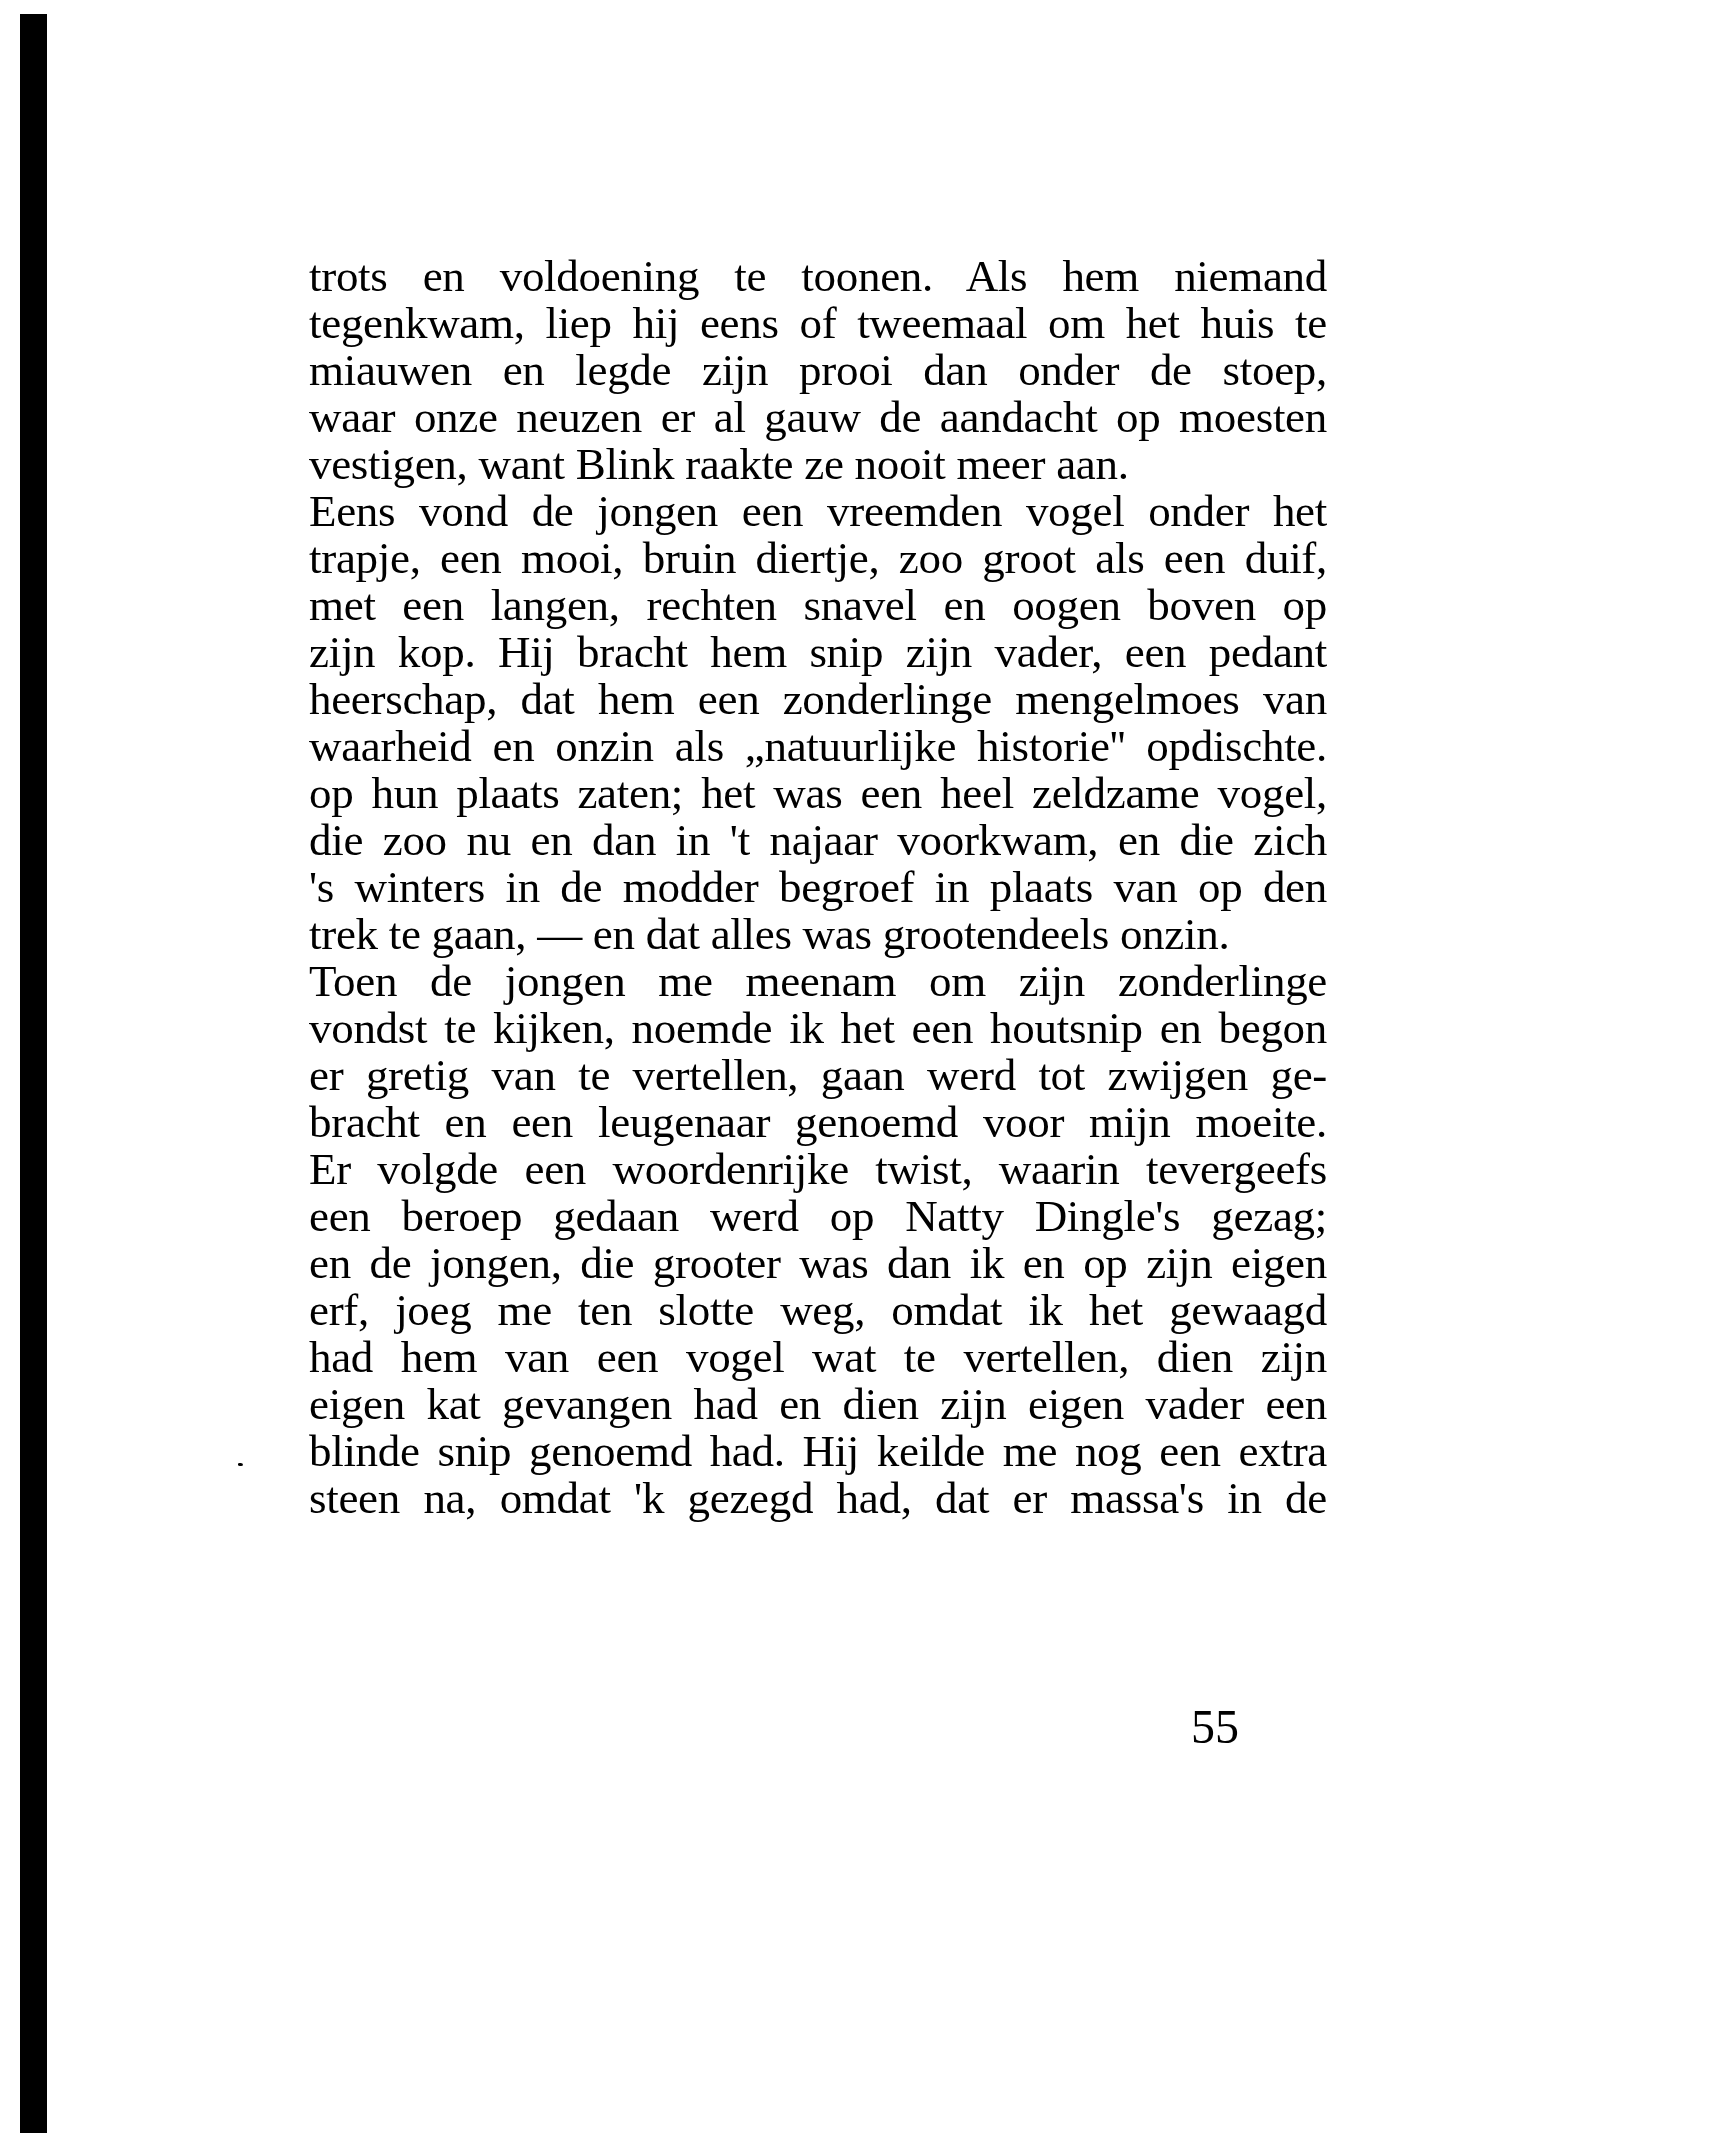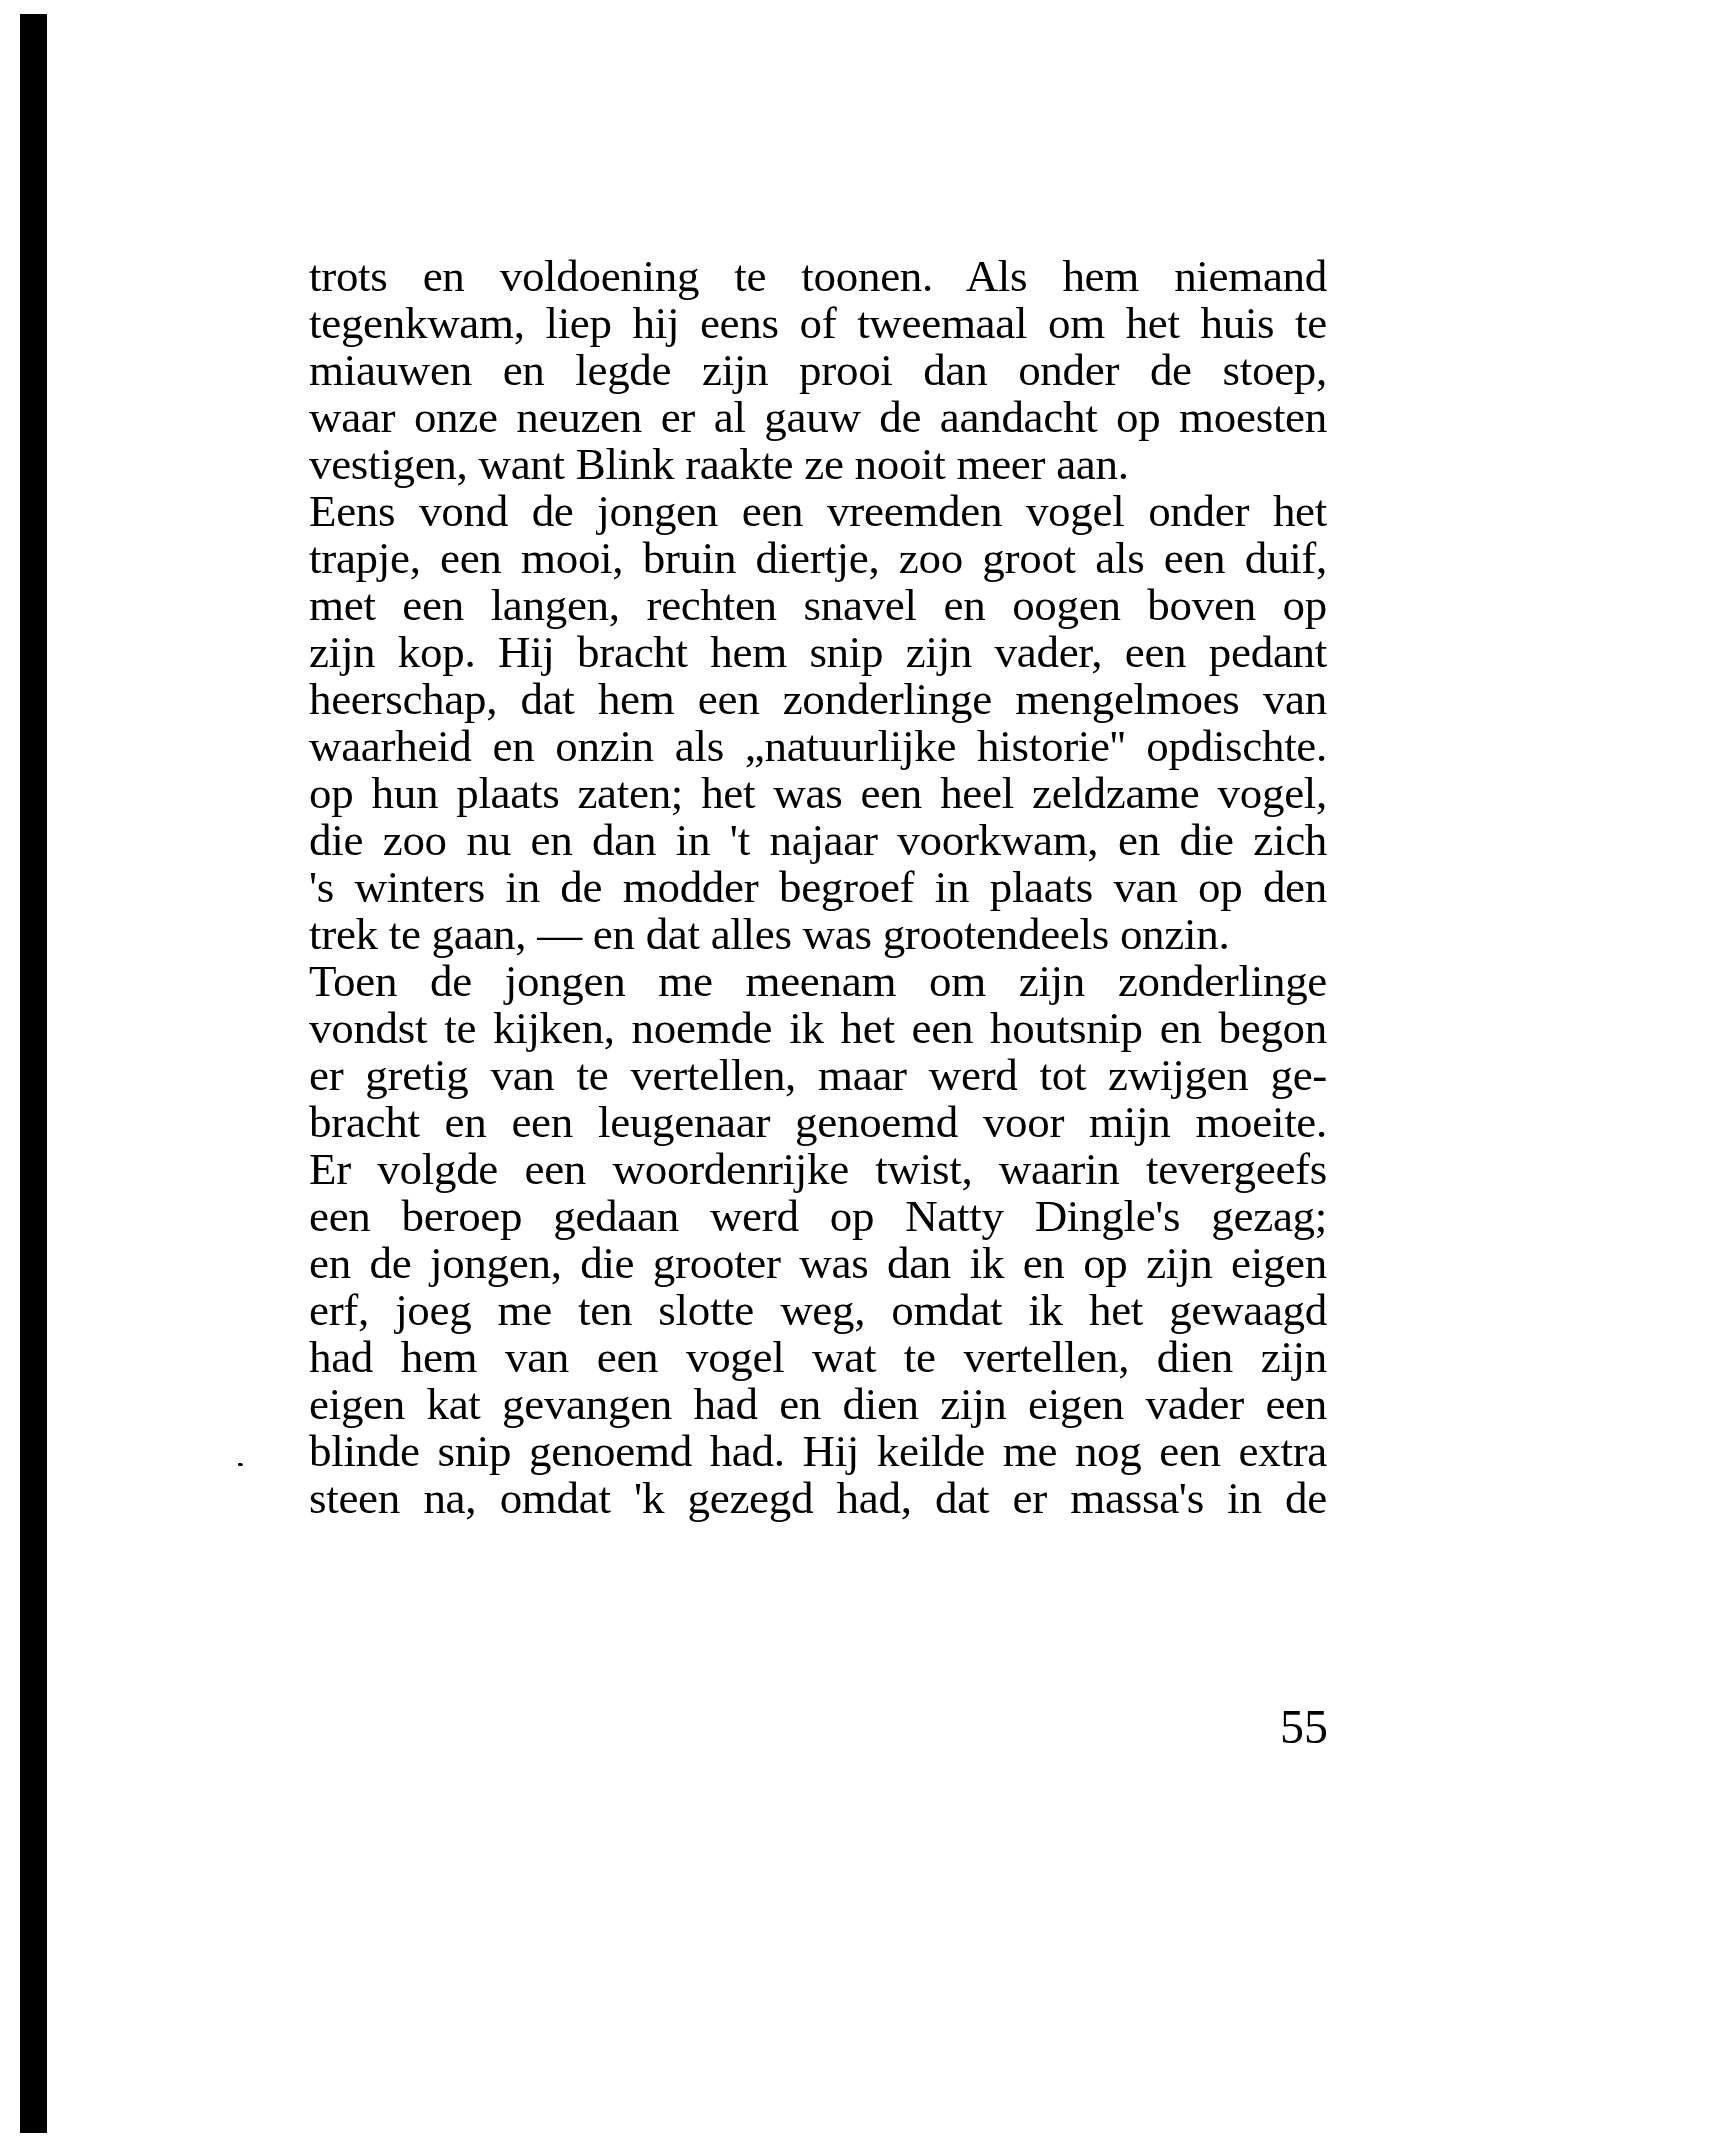--- a/index.html
+++ b/index.html
@@ -49,21 +49,20 @@
       letter-spacing: -0.3px;
     }
     .line.para-end {
       text-align-last: left;
     }
     .page-number {
       position: absolute;
       left: 1191px;
       top: 1703px;
       width: 137px;
-      text-align: right;
       font-size: 48px;
       line-height: 48px;
     }
   </style>
 </head>
 <body>
 
 <div class="binding-edge"></div>
 <div class="speck"></div>
 
@@ -78,21 +77,21 @@
   <span class="line">met een langen, rechten snavel en oogen boven op</span>
   <span class="line">zijn kop. Hij bracht hem snip zijn vader, een pedant</span>
   <span class="line">heerschap, dat hem een zonderlinge mengelmoes van</span>
   <span class="line">waarheid en onzin als „natuurlijke historie'' opdischte.</span>
   <span class="line">op hun plaats zaten; het was een heel zeldzame vogel,</span>
   <span class="line">die zoo nu en dan in 't najaar voorkwam, en die zich</span>
   <span class="line">'s winters in de modder begroef in plaats van op den</span>
   <span class="line para-end">trek te gaan, — en dat alles was grootendeels onzin.</span>
   <span class="line">Toen de jongen me meenam om zijn zonderlinge</span>
   <span class="line">vondst te kijken, noemde ik het een houtsnip en begon</span>
-  <span class="line">er gretig van te vertellen, maar werd tot zwijgen ge-</span>
+  <span class="line">er gretig van te vertellen, gaan werd tot zwijgen ge-</span>
   <span class="line">bracht en een leugenaar genoemd voor mijn moeite.</span>
   <span class="line">Er volgde een woordenrijke twist, waarin tevergeefs</span>
   <span class="line">een beroep gedaan werd op Natty Dingle's gezag;</span>
   <span class="line">en de jongen, die grooter was dan ik en op zijn eigen</span>
   <span class="line">erf, joeg me ten slotte weg, omdat ik het gewaagd</span>
   <span class="line">had hem van een vogel wat te vertellen, dien zijn</span>
   <span class="line">eigen kat gevangen had en dien zijn eigen vader een</span>
   <span class="line">blinde snip genoemd had. Hij keilde me nog een extra</span>
   <span class="line">steen na, omdat 'k gezegd had, dat er massa's in de</span>
 </div>

